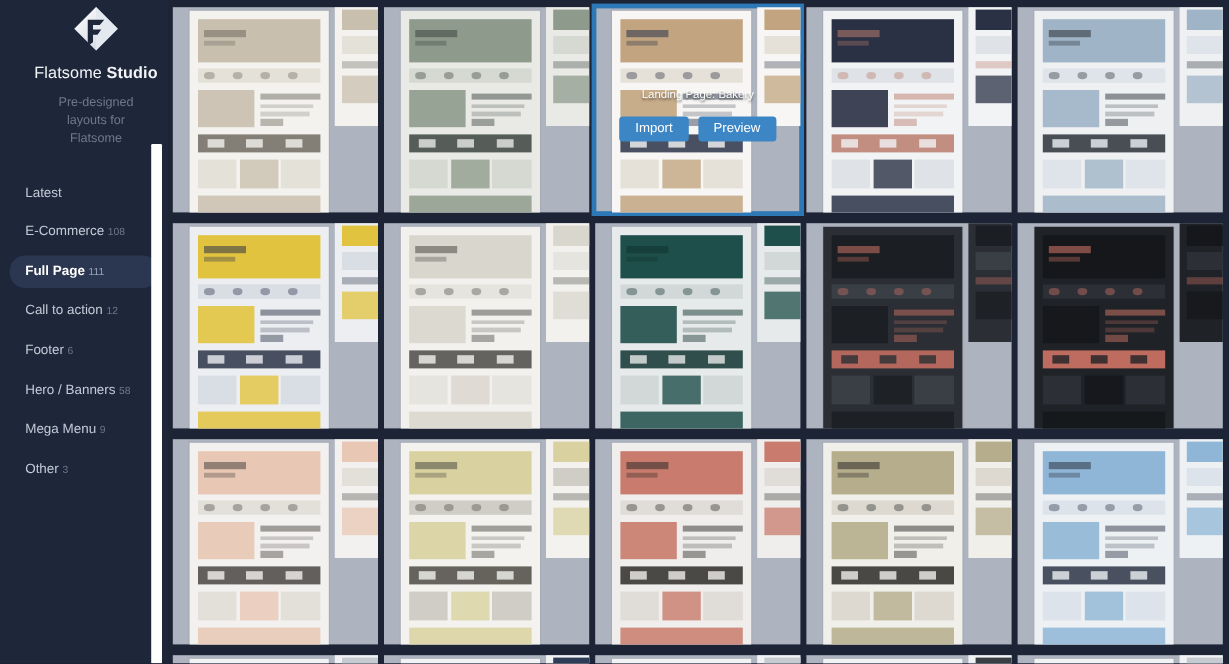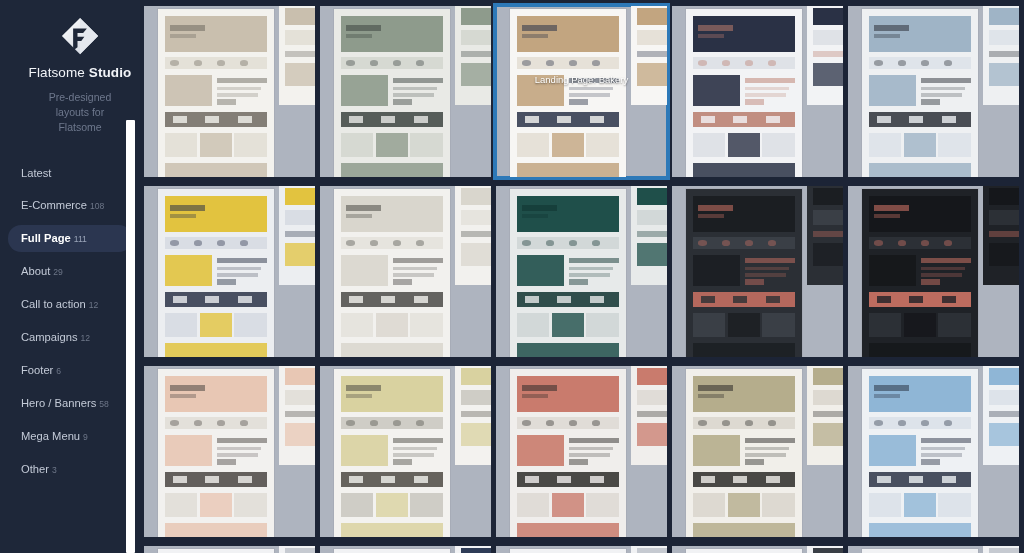--- a/index.html
+++ b/index.html
@@ -12,21 +12,21 @@
   #app { position: relative; width: 1024px; height: 553px; display: flex; }
 
   
   #sidebar {
     position: relative;
     width: 140px; height: 553px;
     background: #1e2739;
     flex: 0 0 140px;
     overflow: hidden;
   }
-  .brand { padding-top: 14px; text-align: center; margin-left: 20px; }
+  .brand { padding-top: 2px; text-align: center; margin-left: 20px; }
   .logo-wrap { display: flex; justify-content: center; align-items: center; height: 44px; }
   .logo-diamond { width: 40px; height: 40px; }
   .brand-title {
     margin-top: 8px;
     font-size: 13.5px;
     color: #f2f4f8;
     letter-spacing: .1px;
     line-height: 1.1;
   }
   .brand-title .thin { font-weight: 400; }
@@ -138,23 +138,21 @@
       <div class="brand-title">
         <span class="thin">Flatsome </span><span class="bold">Studio</span>
       </div>
       <div class="brand-sub">Pre-designed layouts for Flatsome</div>
     </div>
 
     <nav class="nav" id="nav">
         <div class="nav-item"><span>Latest</span></div>
         <div class="nav-item"><span>E-Commerce</span><span class="cnt">108</span></div>
         <div class="nav-item active"><span>Full Page</span><span class="cnt">111</span></div>
-        <div class="nav-item"><span>About</span><span class="cnt">29</span></div>
         <div class="nav-item"><span>Call to action</span><span class="cnt">12</span></div>
-        <div class="nav-item"><span>Campaigns</span><span class="cnt">12</span></div>
         <div class="nav-item"><span>Footer</span><span class="cnt">6</span></div>
         <div class="nav-item"><span>Hero / Banners</span><span class="cnt">58</span></div>
         <div class="nav-item"><span>Mega Menu</span><span class="cnt">9</span></div>
         <div class="nav-item"><span>Other</span><span class="cnt">3</span></div>
       </nav>
 
     <div id="sb-track">
       
     </div>
   </aside>
@@ -247,20 +245,24 @@
             <div class="blk" style="left: 6%; top: 58%; width: 88%; height: 9%; background: rgb(42, 51, 72); opacity: 0.85;"></div>
             <div class="blk" style="left: 13%; top: 60.5%; width: 12%; height: 4%; background: rgb(247, 246, 244); opacity: 0.8;"></div>
             <div class="blk" style="left: 41%; top: 60.5%; width: 12%; height: 4%; background: rgb(247, 246, 244); opacity: 0.8;"></div>
             <div class="blk" style="left: 69%; top: 60.5%; width: 12%; height: 4%; background: rgb(247, 246, 244); opacity: 0.8;"></div>
             <div class="blk" style="left: 6%; top: 70%; width: 28%; height: 14%; background: rgb(230, 225, 216);"></div>
             <div class="blk" style="left: 36%; top: 70%; width: 28%; height: 14%; background: rgb(194, 165, 128); opacity: 0.8;"></div>
             <div class="blk" style="left: 66%; top: 70%; width: 28%; height: 14%; background: rgb(230, 225, 216);"></div>
             <div class="blk" style="left: 6%; top: 87%; width: 88%; height: 11%; background: rgb(194, 165, 128); opacity: 0.85;"></div>
           </div>
           <div class="ovl-title">Landing Page: Bakery</div>
+          <div class="ovl-btns">
+            <button class="ovl-btn">Import</button>
+            <button class="ovl-btn">Preview</button>
+          </div>
         </div>
         <div class="card">
           <div class="page pg-side" style="background: rgb(242, 243, 245);">
             <div class="blk" style="left: 8%; top: 8%; width: 84%; height: 16%; background: rgb(42, 49, 69);"></div>
             <div class="blk" style="left: 8%; top: 29%; width: 40%; height: 14%; background: rgb(223, 226, 231);"></div>
             <div class="blk" style="left: 8%; top: 49%; width: 84%; height: 6%; background: rgb(185, 123, 108); opacity: 0.35;"></div>
             <div class="blk" style="left: 8%; top: 60%; width: 84%; height: 22%; background: rgb(42, 49, 69); opacity: 0.75;"></div>
           </div>
           <div class="page pg-main" style="background: rgb(242, 243, 245);">
             <div class="blk" style="left: 6%; top: 4%; width: 88%; height: 20%; background: rgb(42, 49, 69);"></div>

